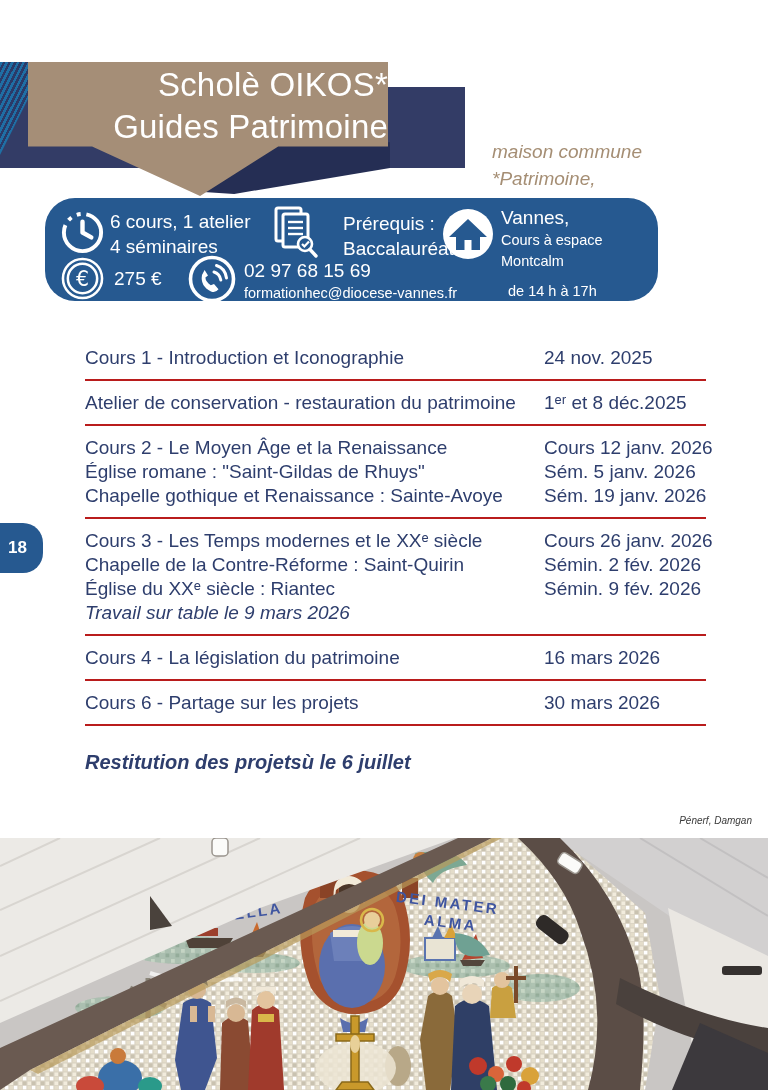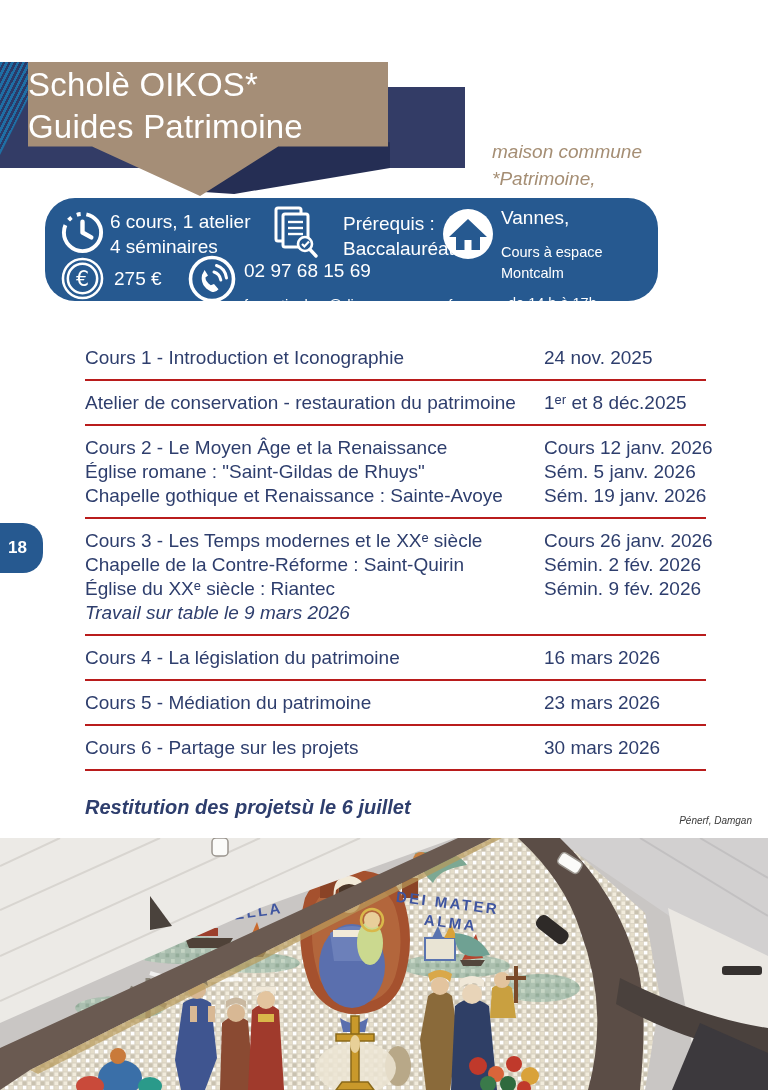--- a/index.html
+++ b/index.html
@@ -11,31 +11,31 @@
   .stripes { position:absolute; left:0; top:62px; width:48px; height:95px; z-index:1;
     background:repeating-linear-gradient(117deg,#1f6fa5 0 2.5px,#2b3a68 2.5px 5px);
     clip-path:polygon(0 0,100% 0,0 100%); }
   .band { position:absolute; left:0; top:87px; width:465px; height:81px; background:#333c66; z-index:2;
     clip-path:polygon(34px 0,100% 0,100% 100%,0 100%,0 68px); }
   .banner-shadow { position:absolute; left:200px; top:140px; width:190px; height:54px; background:#252e54; z-index:3;
     clip-path:polygon(0 96%,32% 4%,100% 4%,100% 52%,18% 100%); }
   .banner { position:absolute; left:28px; top:62px; width:360px; height:134px; background:#a58e77; z-index:4;
     clip-path:polygon(0 0,100% 0,100% 63%,69.5% 63%,47.8% 100%,17.8% 63%,0 63%); }
   .banner-title { position:absolute; left:28px; top:64px; width:360px; height:84px; z-index:5;
-    display:flex; flex-direction:column; justify-content:center; align-items:flex-start;
+    display:flex; flex-direction:column; justify-content:center; align-items:flex-end;
     color:#ffffff; font-size:33px; font-weight:500; line-height:42px; letter-spacing:.2px; }
   .header-note { position:absolute; left:492px; top:138px; z-index:5; color:#a58e74;
     font-style:italic; font-size:19px; line-height:27px; }
 
   
   .pill { position:absolute; left:45px; top:198px; width:613px; height:103px; background:#265990;
     border-radius:30px; z-index:4; color:#ffffff; }
   .pill .abs { position:absolute; }
   .pill .t-main { font-size:19px; line-height:25px; }
-  .pill .t-small { font-size:14.5px; line-height:21px;margin-top:12px; }
+  .pill .t-small { font-size:14.5px; line-height:21px; }
   .pill svg { display:block; }
 
   
   .page-badge { position:absolute; left:0; top:523px; width:43px; height:50px; background:#265990;
     border-radius:0 20px 20px 0; color:#ffffff; font-weight:bold; font-size:17px;
     display:flex; align-items:center; justify-content:center; padding-right:8px; }
 
   
   .schedule { position:absolute; left:85px; top:336px; width:621px; color:#2e3e6d; font-size:19px; }
   .srow { display:flex; padding:10px 0 9px 0; border-bottom:2px solid #b91c1c; }
@@ -181,28 +181,20 @@
             <div class="sline">Sémin. 2 fév. 2026</div>
             <div class="sline">Sémin. 9 fév. 2026</div>
           </div>
         </div>
         <div class="srow">
           <div class="scell-left">
             <div class="sline">Cours 4 - La législation du patrimoine</div>
           </div>
           <div class="scell-right">
             <div class="sline">16 mars 2026</div>
-          </div>
-        </div>
-        <div class="srow">
-          <div class="scell-left">
-            <div class="sline">Cours 5 - Médiation du patrimoine</div>
-          </div>
-          <div class="scell-right">
-            <div class="sline">23 mars 2026</div>
           </div>
         </div>
         <div class="srow">
           <div class="scell-left">
             <div class="sline">Cours 6 - Partage sur les projets</div>
           </div>
           <div class="scell-right">
             <div class="sline">30 mars 2026</div>
           </div>
         </div>

